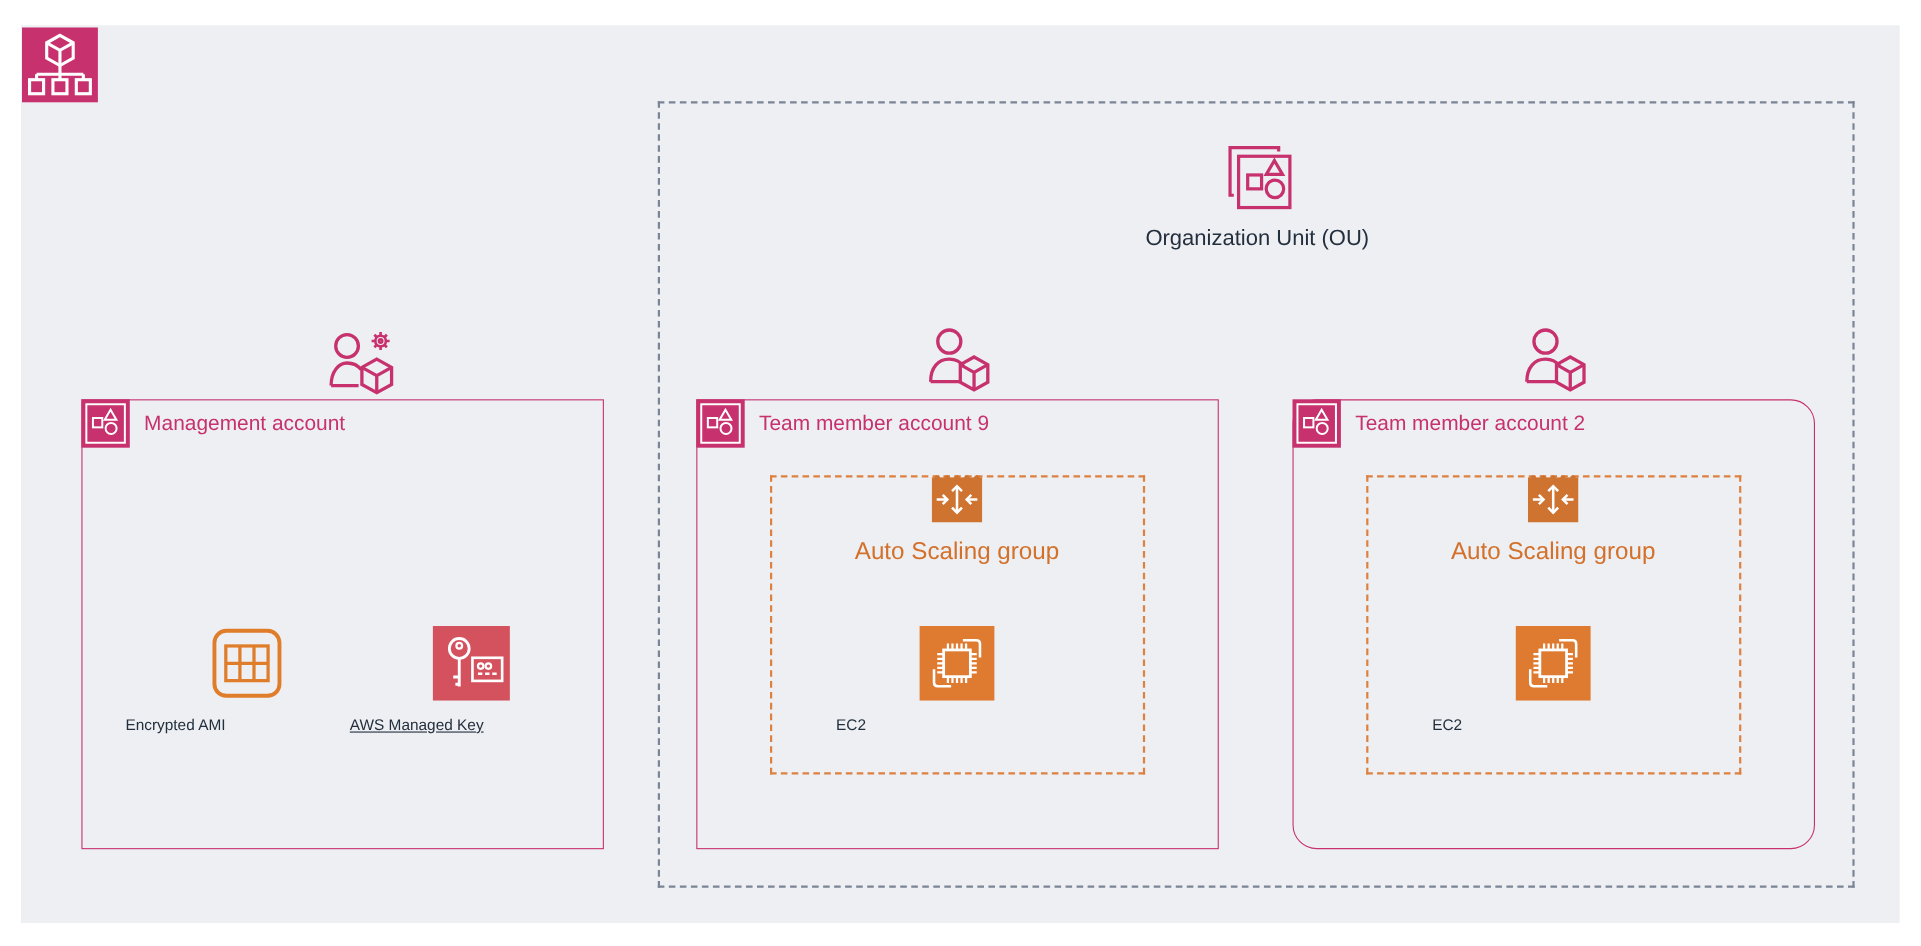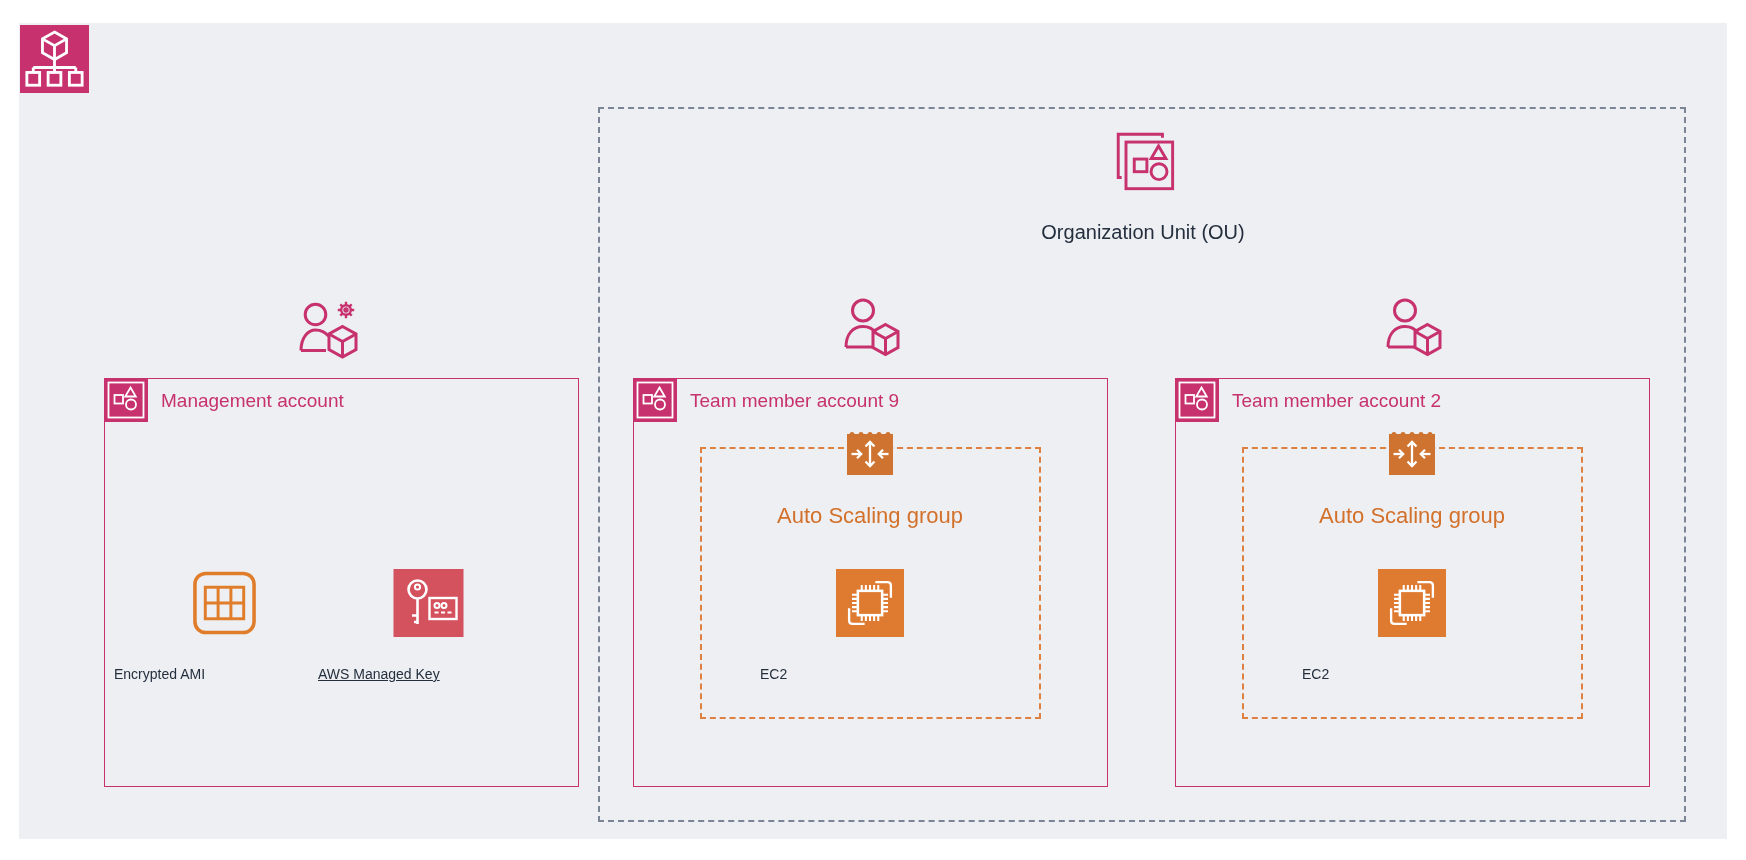--- a/index.html
+++ b/index.html
@@ -2,21 +2,21 @@
 <html style="--pink: #C7316E; --red: #D4515E; --ec2-orange: #DF7A31; --asg-orange: #CE7330; --orange-dash: #DE8140; --orange-text: #D3702A; --ami-orange: #E07D2B; --dark: #242F3E; --ou-dash: #7B8596; --panel-bg: #EDEFF3;"><head>
 <meta charset="utf-8">
 <style>
   html,body{margin:0;padding:0;background:#ffffff;}
   .page{
     position:relative;width:1746px;height:860px;background:#ffffff;overflow:hidden;
     font-family:"Liberation Sans","DejaVu Sans",sans-serif;
     color:var(--dark,#242F3E);
   }
   .panel{position:absolute;left:19px;top:23px;width:1708px;height:816px;background:var(--panel-bg,#EDEFF3);}
-  .abs{position:absolute;margin-top:15px;}
+  .abs{position:absolute;}
   .icon-box{position:absolute;}
   .icon-box svg{display:block;width:100%;height:100%;}
 
   
   .orgs-icon{left:20px;top:25px;width:69px;height:68px;background:var(--pink,#C7316E);}
 
   
   .ou-box{left:598px;top:92px;width:1088px;height:715px;border:2px dashed var(--ou-dash,#7B8596);box-sizing:border-box;}
   .ou-icon{left:1109px;top:127px;width:68px;height:68px;color:var(--pink,#C7316E);}
   .ou-label{left:943px;top:206px;width:400px;text-align:center;font-size:20px;color:var(--dark,#242F3E);}
@@ -77,21 +77,21 @@
       <g stroke-width="2.4">
         <circle cx="50" cy="14" r="4.8"></circle>
         <circle cx="50" cy="14" r="1.5"></circle>
         <path d="M55 14 L58.2 14 M53.4 17.4 L55.7 19.7 M50 19 L50 22.2 M46.6 17.4 L44.3 19.7 M45 14 L41.8 14 M46.6 10.6 L44.3 8.3 M50 9 L50 5.8 M53.4 10.6 L55.7 8.3"></path>
       </g>
       <path d="M46.5 30.5 L60 38 V53.5 L46.5 61 L33 53.5 V38 Z"></path>
       <path d="M33 38 L46.5 45.5 L60 38 M46.5 45.5 V61"></path>
     </svg>
   </div>
 
-  <div class="abs acct-box" style="left:104px;padding-left:36px;">
+  <div class="abs acct-box" style="left:74px;padding-left:36px;">
     <div class="acct-badge">
       <svg viewBox="0 0 44 44" fill="none" stroke="#ffffff" stroke-width="1.8">
         <rect x="4.5" y="4.5" width="35" height="35"></rect>
         <rect x="10.5" y="17" width="8.5" height="8.5"></rect>
         <path d="M26.5 9.5 L31.8 18.5 H21.2 Z"></path>
         <circle cx="27" cy="26.5" r="5"></circle>
       </svg>
     </div>
     <div class="acct-label">Management account</div>
   </div>
@@ -187,21 +187,21 @@
   <div class="icon-box user-icon" style="left:1381px;top:295px;">
     <svg viewBox="0 0 64 64" fill="none" stroke="currentColor" stroke-width="3">
       <circle cx="24" cy="15.5" r="10.5"></circle>
       <path d="M7 52 C7 39 14 31.5 24 31.5 C29.5 31.5 34 33.8 37 38"></path>
       <path d="M7 52 H33"></path>
       <path d="M46.5 29.5 L59 36.5 V52.5 L46.5 59.5 L34 52.5 V36.5 Z"></path>
       <path d="M34 36.5 L46.5 43.5 L59 36.5 M46.5 43.5 V59.5"></path>
     </svg>
   </div>
 
-  <div class="abs acct-box" style="left:1175px;">
+  <div class="abs acct-box" style="left:1175px;border-radius:22px;">
     <div class="acct-badge">
       <svg viewBox="0 0 44 44" fill="none" stroke="#ffffff" stroke-width="1.8">
         <rect x="4.5" y="4.5" width="35" height="35"></rect>
         <rect x="10.5" y="17" width="8.5" height="8.5"></rect>
         <path d="M26.5 9.5 L31.8 18.5 H21.2 Z"></path>
         <circle cx="27" cy="26.5" r="5"></circle>
       </svg>
     </div>
     <div class="acct-label">Team member account 2</div>
   </div>

